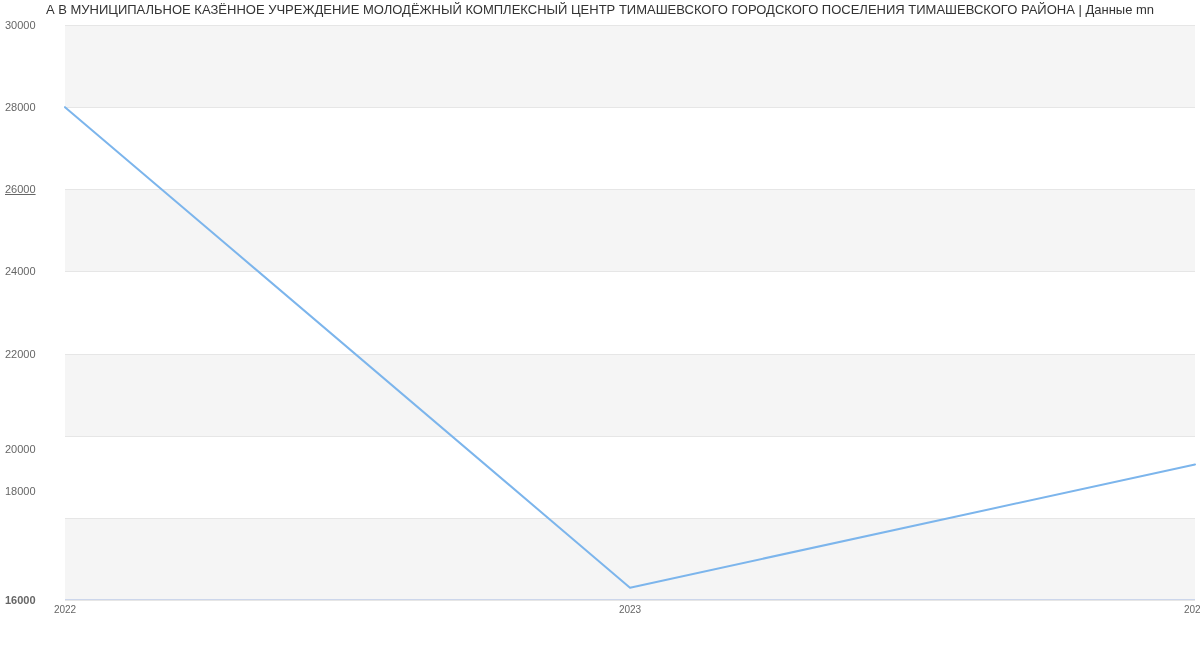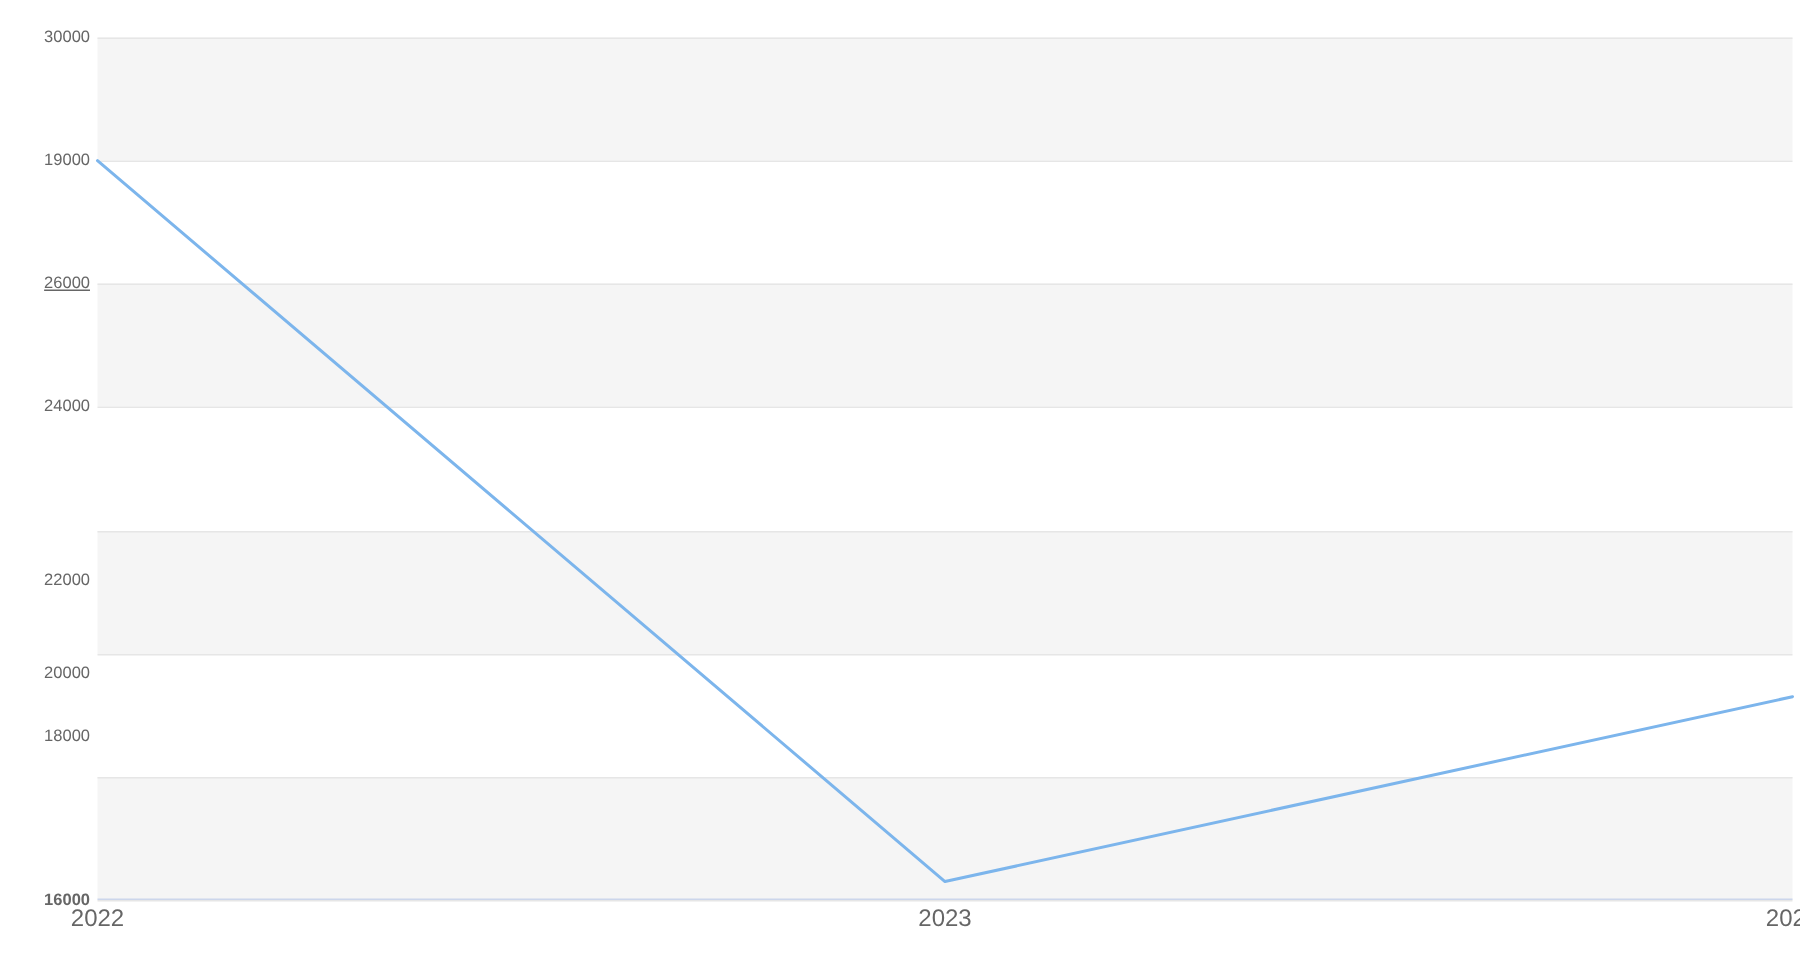--- a/index.html
+++ b/index.html
@@ -56,27 +56,26 @@
     position: absolute;
     background: #ccd6eb;
   }
   .axis-line.x { left: 0; bottom: 0; width: 100%; height: 1px; }
   .ytick {
     position: absolute;
     right: 1140px;
     transform: translateY(-50%);
     font-size: 11px;
     color: #666;
-    text-align: right;
     width: 55px;
   }
   .xtick {
     position: absolute;
     top: 604px;
-    font-size: 16px;
+    font-size: 10px;
     color: #666;
     transform: translateX(-50%);
   }
   svg.line-layer {
     position: absolute;
     left: 0; top: 0;
     width: 100%; height: 100%;
     overflow: visible;
   }
   .series-path {
@@ -84,20 +83,21 @@
     stroke: #7cb5ec;
     stroke-width: 2;
     stroke-linejoin: round;
     stroke-linecap: round;
   }
 </style>
 </head>
 <body>
 
 <div class="chart-wrap">
+  <div class="title">А В МУНИЦИПАЛЬНОЕ КАЗЁННОЕ УЧРЕЖДЕНИЕ МОЛОДЁЖНЫЙ КОМПЛЕКСНЫЙ ЦЕНТР ТИМАШЕВСКОГО ГОРОДСКОГО ПОСЕЛЕНИЯ ТИМАШЕВСКОГО РАЙОНА | Данные mn</div>
 
   <div class="plot">
     <div class="plot-inner" id="bands">
         <div class="band" style="top: 492.857px; height: 82.1429px;"></div>
         <div class="band" style="top: 328.571px; height: 82.1429px;"></div>
         <div class="band" style="top: 164.286px; height: 82.1429px;"></div>
         <div class="band" style="top: 0px; height: 82.1429px;"></div>
       </div>
     <div class="plot-inner" id="gridlines">
         <div class="gridline" style="top: 575px;"></div>
@@ -112,24 +112,24 @@
     <svg class="line-layer" viewBox="0 0 1130 575" preserveAspectRatio="none">
       <path id="series" class="series-path" d="M0.00 82.14 L565.00 562.68 L1130.00 439.46"></path>
     </svg>
     <div class="axis-line x"></div>
   </div>
 
   <div id="yticks">
       <div class="ytick" style="top: 600px; font-weight: bold;">16000</div>
       <div class="ytick" style="top: 491px;">18000</div>
       <div class="ytick" style="top: 435.714px; margin-top: 13px;">20000</div>
-      <div class="ytick" style="top: 353.571px; margin-top: 33px;">22000</div>
+      <div class="ytick" style="top: 353.571px;">22000</div>
       <div class="ytick" style="top: 271.429px;">24000</div>
       <div class="ytick" style="top: 189.286px; text-decoration: underline;">26000</div>
-      <div class="ytick" style="top: 107.143px;">19000</div>
+      <div class="ytick" style="top: 107.143px;">28000</div>
       <div class="ytick" style="top: 25px;">30000</div>
     </div>
   <div id="xticks">
       <div class="xtick" style="left: 65px;">2022</div>
       <div class="xtick" style="left: 630px; text-align: center;">2023</div>
       <div class="xtick" style="left: 1195px;">2024</div>
     </div>
 </div>
 
 </body></html>

